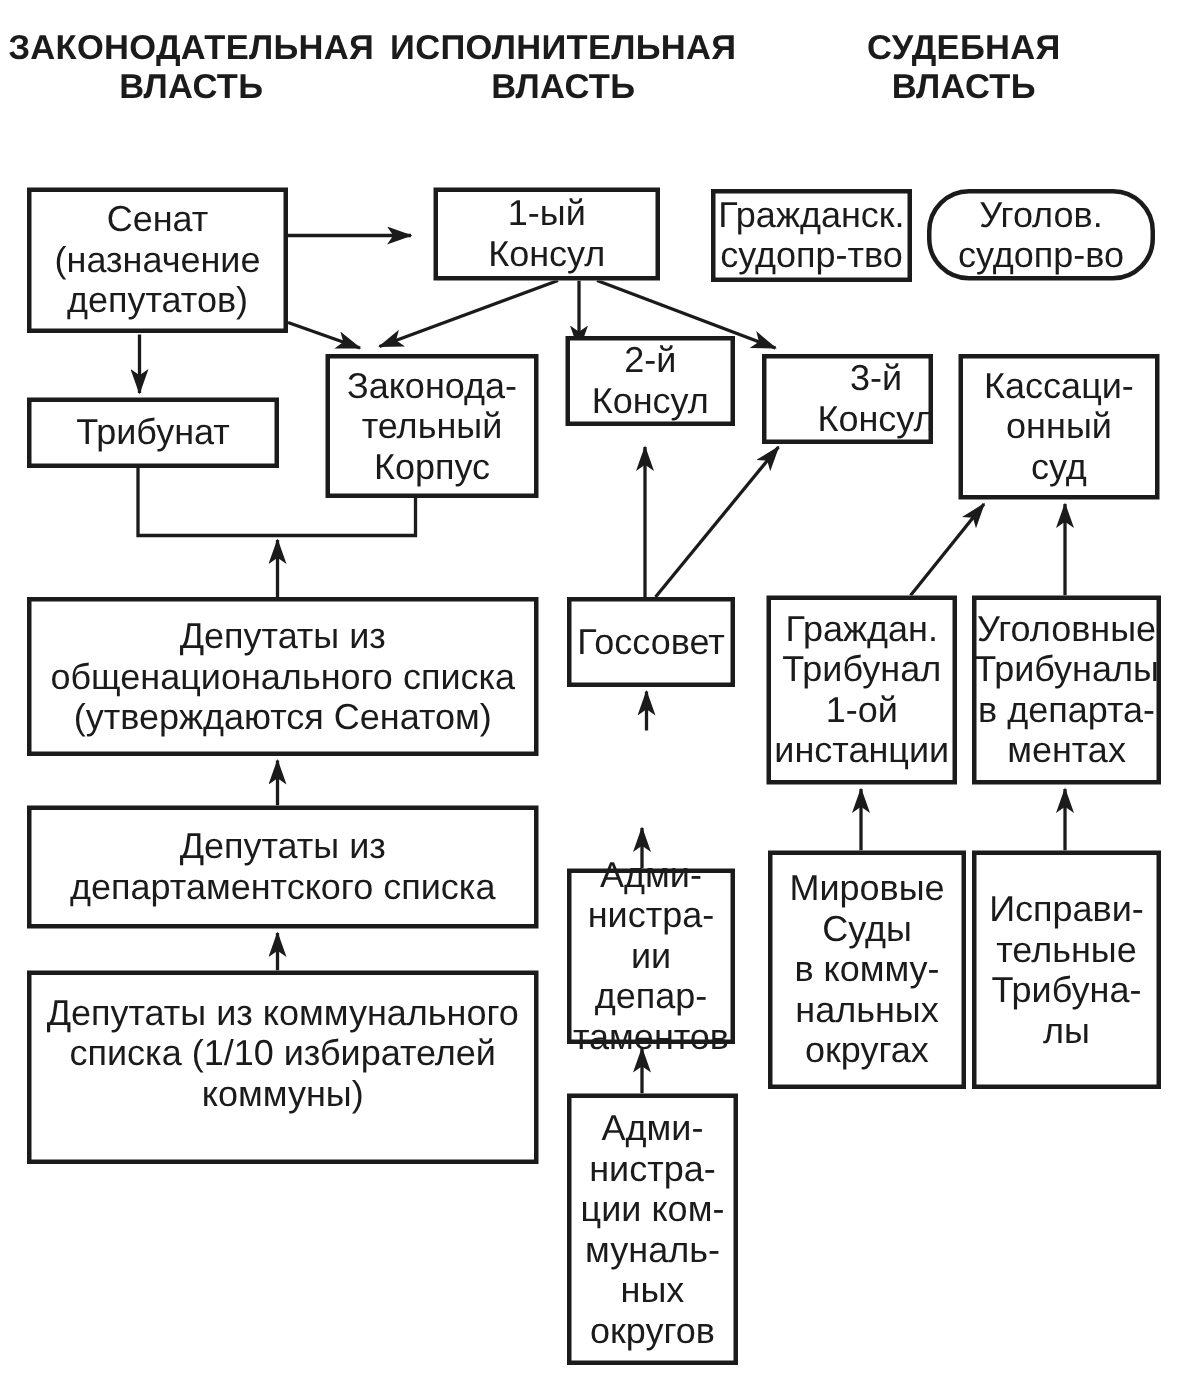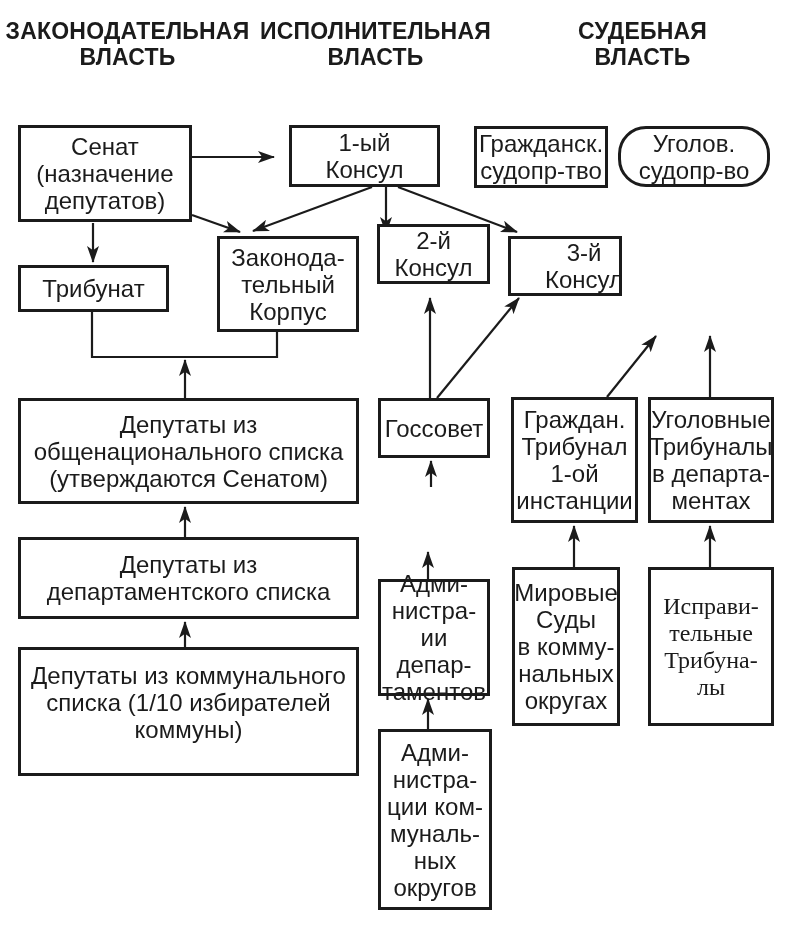--- a/index.html
+++ b/index.html
@@ -110,36 +110,40 @@
 Консул</span></div>
 
   <div class="box" style="left:474px; top:126px; width:134px; height:62px;">
     <span>Гражданск.
 судопр-тво</span></div>
 
   <div class="box" style="left:618px; top:126px; width:152px; height:61px;border-radius:28px;">
     <span>Уголов.
 судопр-во</span></div>
 
-  <div class="box" style="left:18px;  top:265px; width:151px; height:47px;">
+  <div class="box" style="left:18px;  top:265px; width:168px; height:47px;">
     <span>Трибунат</span></div>
 
   <div class="box" style="left:217px; top:236px; width:142px; height:96px;">
     <span>Законода-
 тельный
 Корпус</span></div>
 
   <div class="box" style="left:377px; top:224px; width:113px; height:60px;">
     <span>2-й
 Консул</span></div>
 
   <div class="box" style="left:508px; top:236px; width:114px; height:60px;padding-left:38px;">
     <span>3-й
 Консул</span></div>
 
+  <div class="box" style="left:639px; top:236px; width:134px; height:97px;">
+    <span>Кассаци-
+онный
+суд</span></div>
 
   <div class="box" style="left:18px;  top:398px; width:341px; height:106px;">
     <span>Депутаты из
 общенационального списка
 (утверждаются Сенатом)</span></div>
 
   <div class="box" style="left:378px; top:398px; width:112px; height:60px;">
     <span>Госсовет</span></div>
 
   <div class="box" style="left:511px; top:397px; width:127px; height:126px;">
@@ -158,28 +162,28 @@
   <div class="box" style="left:18px;  top:537px; width:341px; height:82px;">
     <span>Депутаты из
 департаментского списка</span></div>
 
   <div class="box" style="left:378px; top:579px; width:112px; height:117px;">
     <span>Адми-
 нистра-
 ии депар-
 таментов</span></div>
 
-  <div class="box" style="left:512px; top:567px; width:108px; height:159px;">
+  <div class="box" style="left:512px; top:567px; width:132px; height:159px;">
     <span>Мировые
 Суды
 в комму-
 нальных
 округах</span></div>
 
-  <div class="box" style="left:648px; top:567px; width:126px; height:159px;font-family:Liberation Serif, serif;">
+  <div class="box" style="left:648px; top:567px; width:126px; height:159px;">
     <span>Исправи-
 тельные
 Трибуна-
 лы</span></div>
 
   <div class="box align-top" style="left:18px; top:647px; width:341px; height:129px;">
     <span>Депутаты из коммунального
 списка (1/10 избирателей
 коммуны)</span></div>
 

